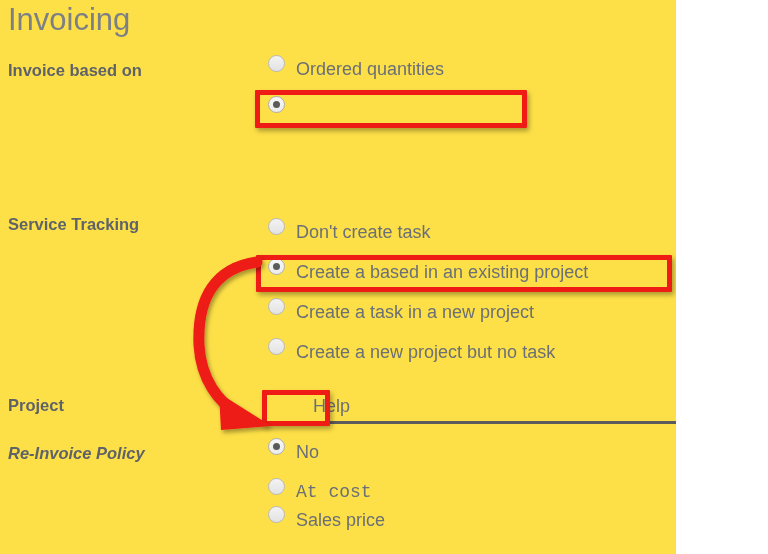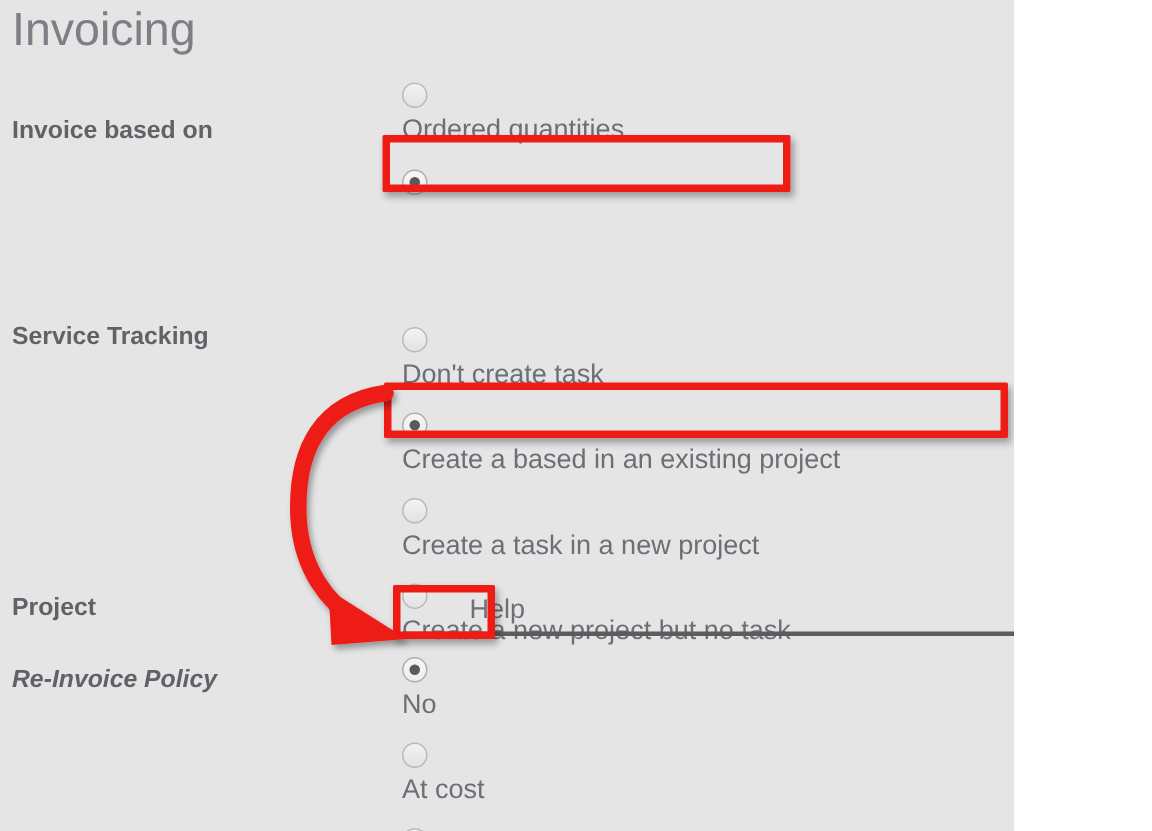--- a/index.html
+++ b/index.html
@@ -5,21 +5,21 @@
 <style>
   html, body {
     margin: 0;
     padding: 0;
     background: #ffffff;
   }
   #screen {
     position: relative;
     width: 676px;
     height: 554px;
-    background: #e5e5e5;
+    background: #fde047;
     font-family: "Liberation Sans", sans-serif;
     overflow: hidden;
     -webkit-font-smoothing: antialiased;
   }
 
   
   .page-title {
     position: absolute;
     left: 8px;
     top: 0px;
@@ -43,21 +43,20 @@
   }
 
   .radio-group {
     position: absolute;
     left: 268px;
   }
   .radio-row {
     display: flex;
     align-items: flex-start;
     margin: 0;
-    flex-direction: column;
   }
   .radio-mark {
     flex: 0 0 auto;
     width: 17px;
     height: 17px;
     border-radius: 50%;
     border: 1px solid #b9b9b9;
     background: linear-gradient(180deg, #f3f3f3 0%, #e2e2e2 100%);
     box-sizing: border-box;
     position: relative;
@@ -158,21 +157,21 @@
     pointer-events: none;
   }
 </style>
 </head>
 <body>
 
 <div id="screen">
 
   <div class="page-title">Invoicing</div>
 
-  <div class="field-label" style="top:60px;margin-top:17px;">Invoice based on</div>
+  <div class="field-label" style="top:60px;">Invoice based on</div>
 
   <div class="radio-group" style="top:55px;">
 
     <div class="radio-row" style="margin-bottom:13px;">
       <span class="radio-mark"></span>
       <span class="radio-label">Ordered quantities</span>
     </div>
 
     <div class="radio-row" style="margin-bottom:13px;">
       <span class="radio-mark checked"></span>
@@ -221,21 +220,21 @@
 
   <div class="field-label" style="top:443px;font-style:italic;">Re-Invoice Policy</div>
 
   <div class="radio-group" style="top:438px;">
 
     <div class="radio-row" style="margin-bottom:12px;">
       <span class="radio-mark checked"></span>
       <span class="radio-label">No</span>
     </div>
 
-    <div class="radio-row" style="margin-bottom:12px;">
+    <div class="radio-row" style="font-family:Liberation Mono, monospace;">
       <span class="radio-mark"></span>
       <span class="radio-label">At cost</span>
     </div>
 
     <div class="radio-row">
       <span class="radio-mark"></span>
       <span class="radio-label">Sales price</span>
     </div>
   </div>
 

